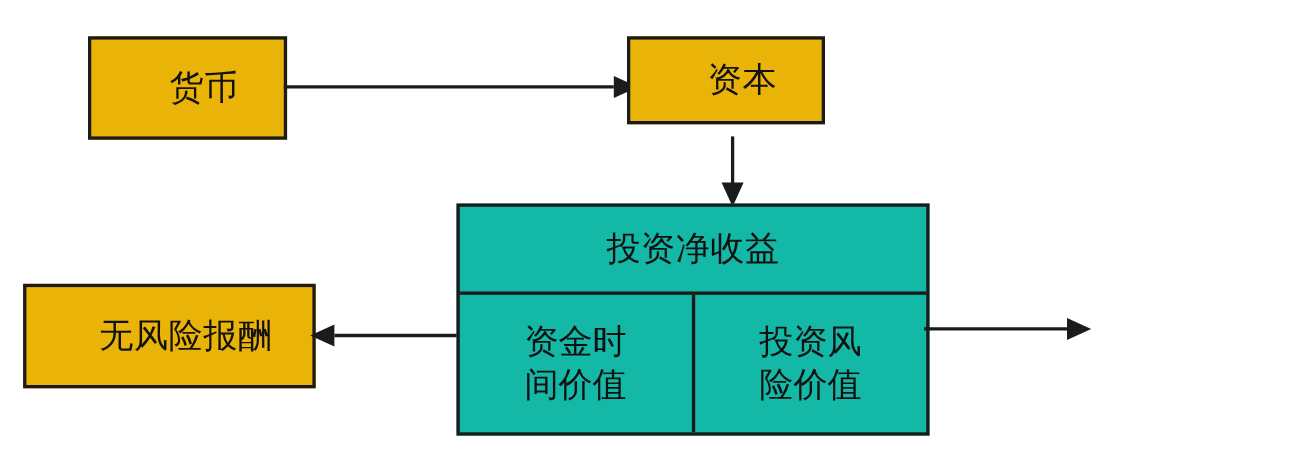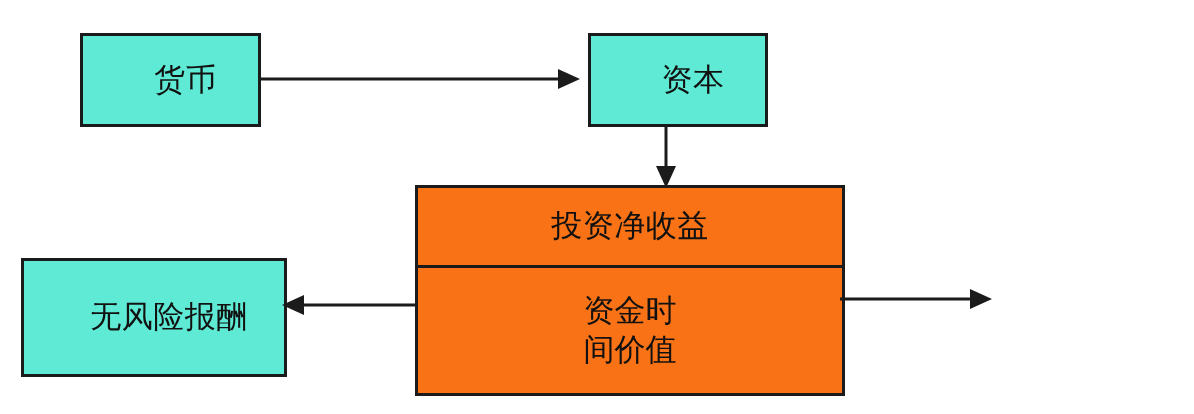--- a/index.html
+++ b/index.html
@@ -14,55 +14,55 @@
     position: relative;
     width: 1194px;
     height: 414px;
     background: #ffffff;
     overflow: hidden;
   }
   .box {
     position: absolute;
     box-sizing: border-box;
     border: 3px solid #1b1b1b;
-    background: #5eead4;
+    background: #eab308;
     display: flex;
     align-items: center;
     justify-content: center;
     text-align: center;
     padding-left: 30px;
   }
   .box-label {
     font-size: 31px;
     line-height: 1.18;
     color: #111111;
     letter-spacing: 0.5px;
     white-space: pre-line;
   }
   
   #node-currency {
     left: 80px;  top: 33px;  width: 181px; height: 94px;
   }
   #node-capital {
-    left: 588px; top: 33px;  width: 180px; height: 94px; align-items: center;
+    left: 570px; top: 33px;  width: 180px; height: 80px; align-items: center;
   }
   #node-riskfree {
-    left: 21px;  top: 258px; width: 266px; height: 119px;
+    left: 21px;  top: 258px; width: 266px; height: 95px;
   }
   #node-riskreward {
     left: 988px; top: 252px; width: 181px; height: 95px;
   }
   
   #node-netreturn {
     position: absolute;
     left: 415px; top: 185px;
     width: 430px; height: 211px;
     box-sizing: border-box;
     border: 3px solid #1b1b1b;
-    background: #f97316;
+    background: #14b8a6;
     display: flex;
     flex-direction: column;
   }
   #netreturn-header {
     box-sizing: border-box;
     height: 80px;
     border-bottom: 3px solid #1b1b1b;
     display: flex;
     align-items: center;
     justify-content: center;
@@ -140,20 +140,24 @@
 
   <div id="node-netreturn">
     <div id="netreturn-header">
       <span class="box-label">投资净收益</span>
     </div>
     <div id="netreturn-cells">
       <div class="netreturn-cell" id="netreturn-cell-left">
         <span class="cell-label">资金时
 间价值</span>
       </div>
+      <div class="netreturn-cell" id="netreturn-cell-right">
+        <span class="cell-label">投资风
+险价值</span>
+      </div>
     </div>
   </div>
 
   <div class="connector" id="conn-net-riskreward">
     <svg width="152" height="34" viewBox="0 0 152 34" aria-hidden="true">
       <line x1="0" y1="17" x2="130" y2="17" stroke="#1b1b1b" stroke-width="3"></line>
       <polygon points="130,7 152,17 130,27" fill="#1b1b1b"></polygon>
     </svg>
   </div>
 

